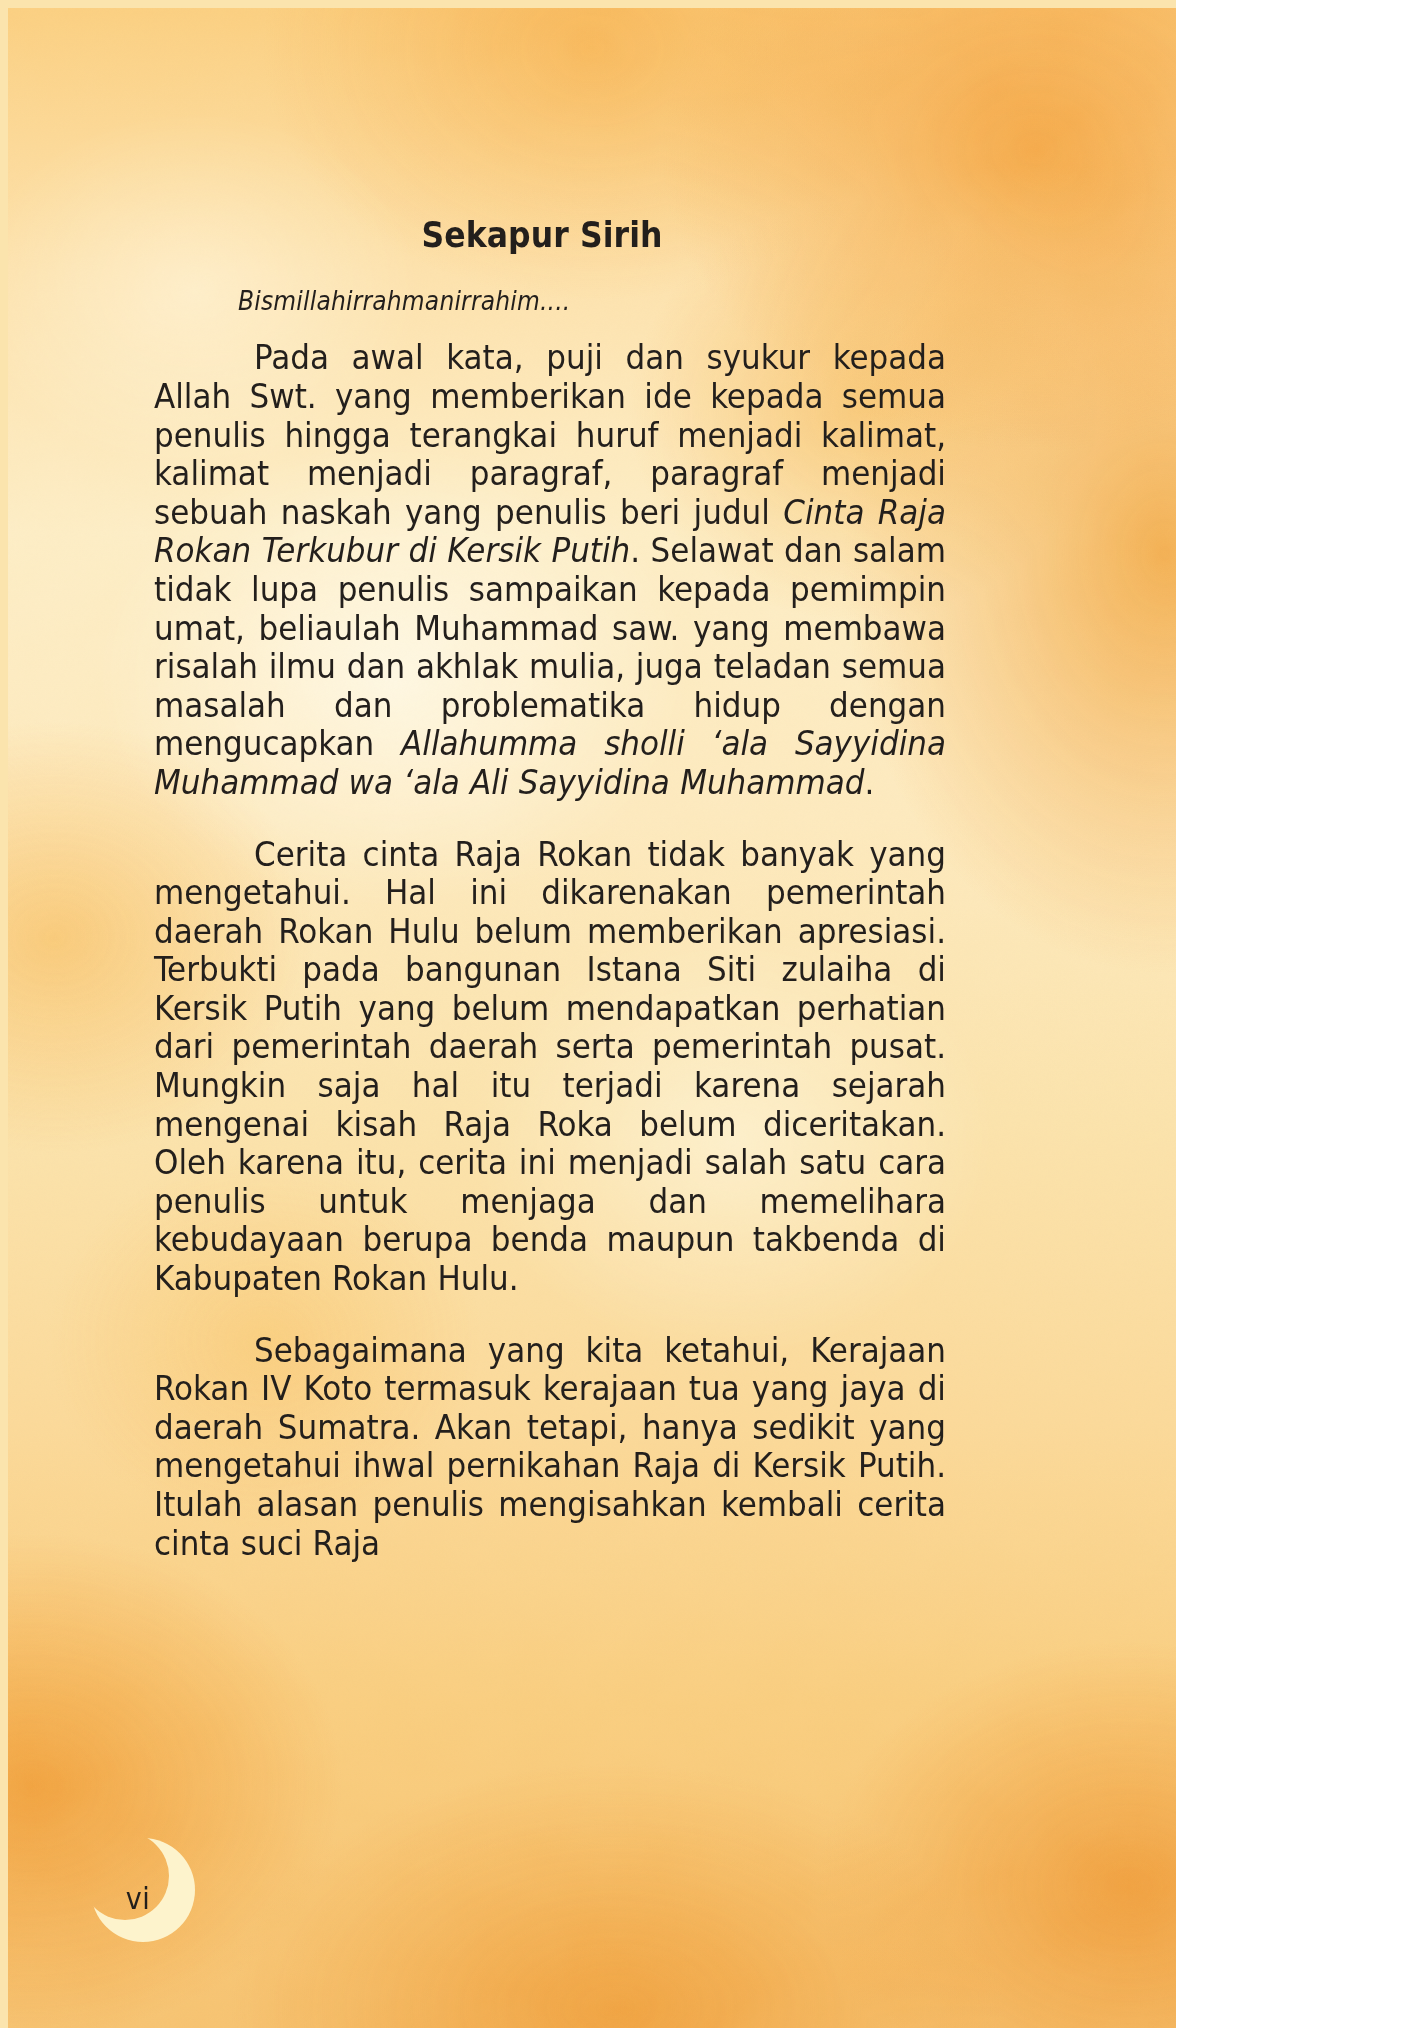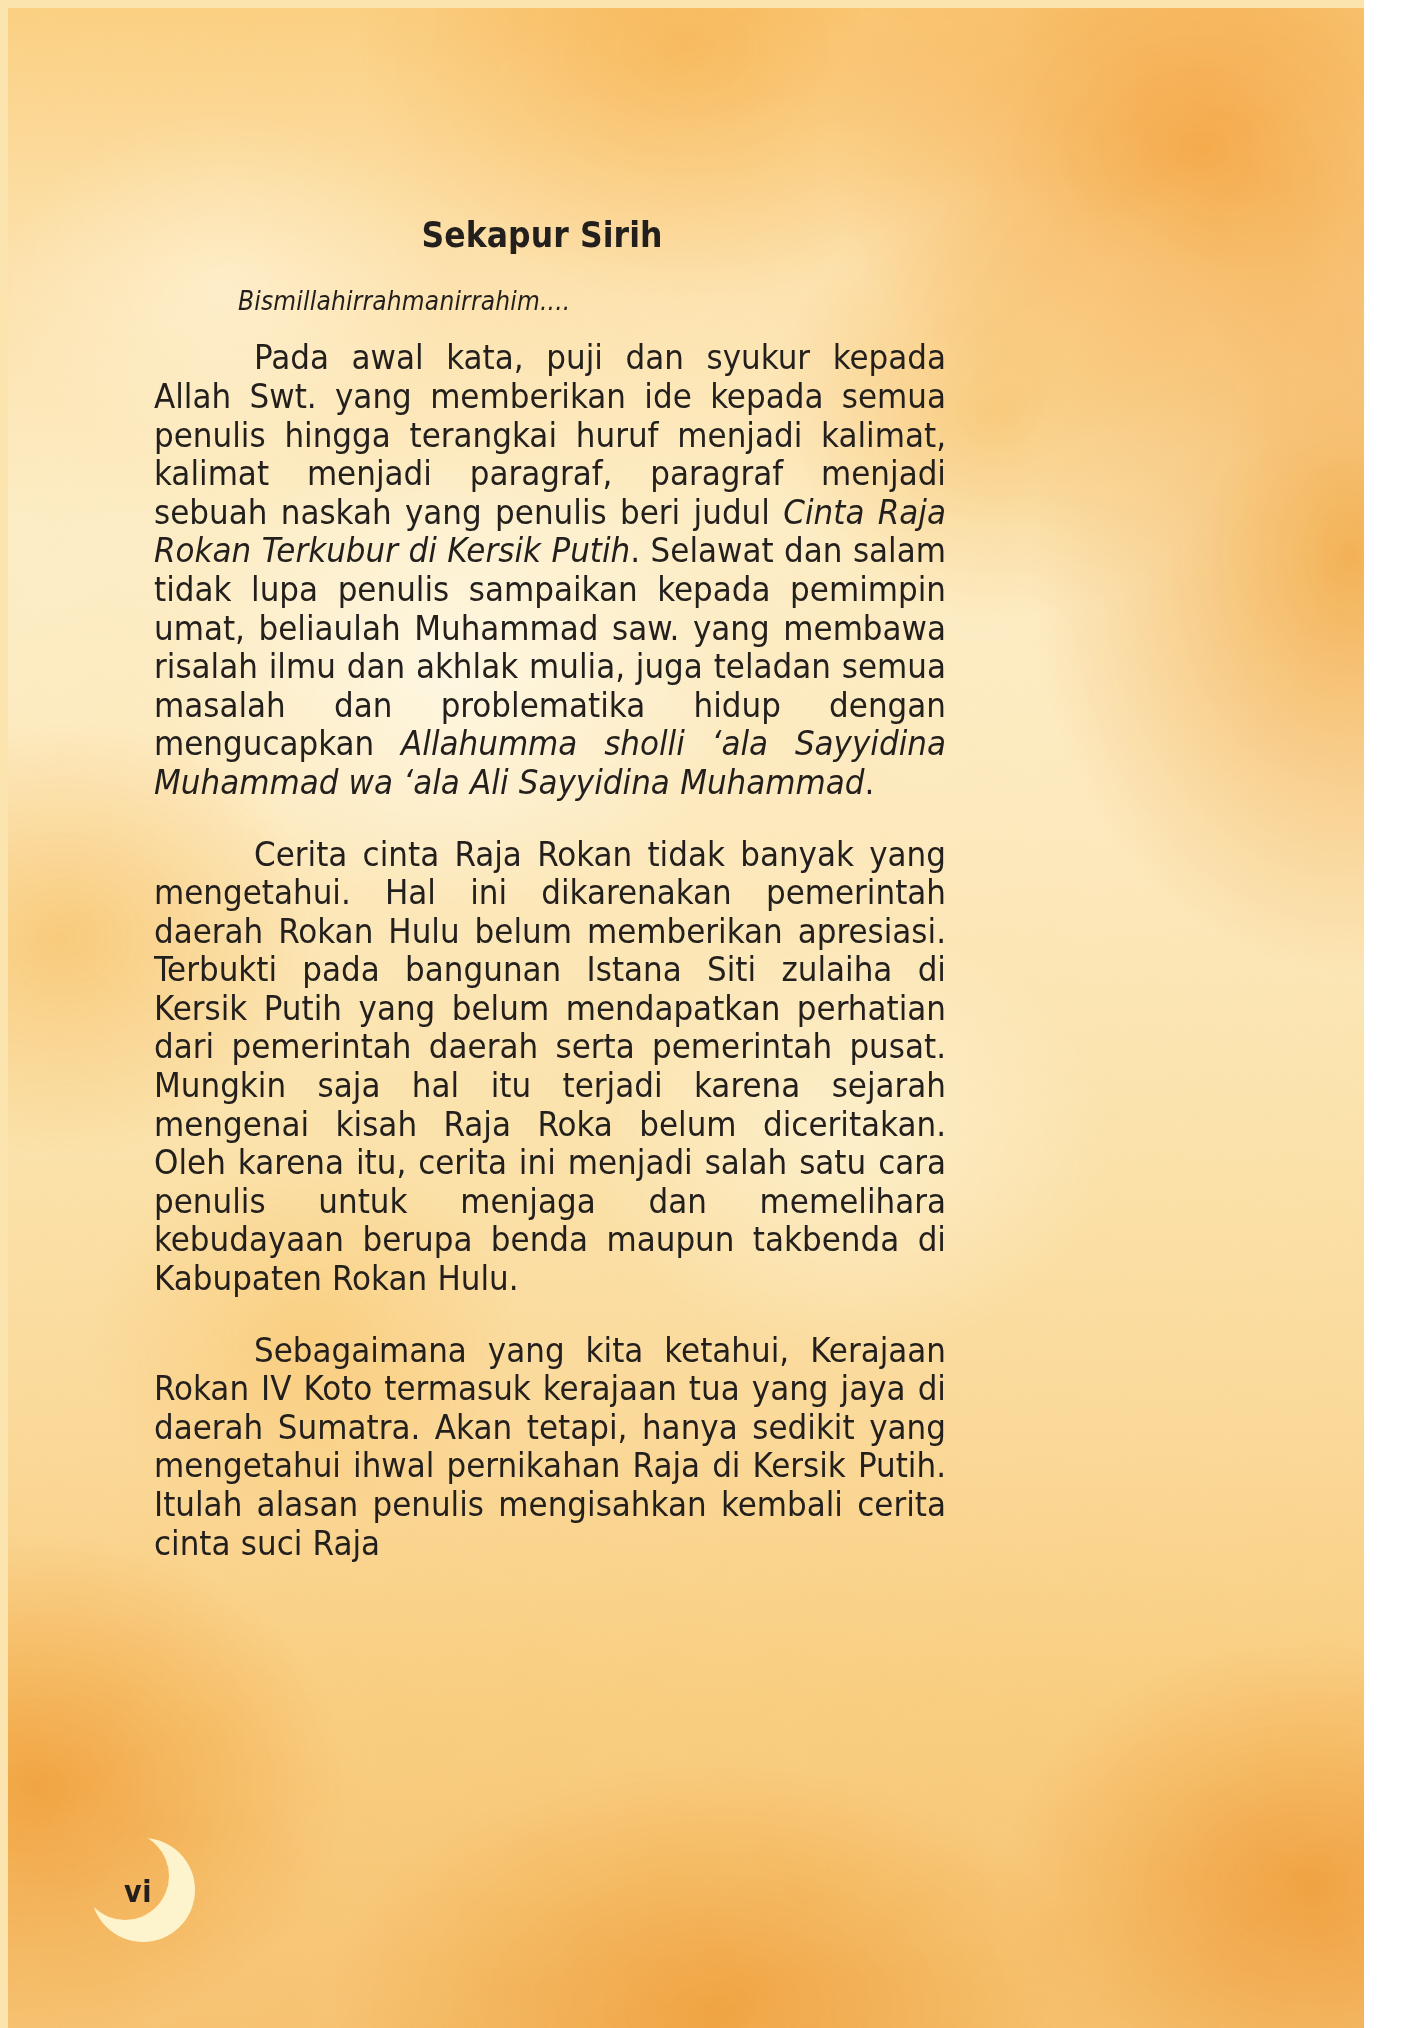--- a/index.html
+++ b/index.html
@@ -3,21 +3,21 @@
 <meta charset="utf-8">
 <style>
   html, body {
     margin: 0;
     padding: 0;
     background: #ffffff;
   }
 
   .page {
     position: relative;
-    width: 1364px;
+    width: 1176px;
     height: 2028px;
     overflow: hidden;
     background: #fbe4ad;
     font-family: "DejaVu Sans Condensed", "Liberation Sans Narrow", "Liberation Sans", sans-serif;
     box-sizing: border-box;
     padding: 8px 0 0 8px;
   }
 
   
   .bg {
@@ -126,29 +126,29 @@
     width: 116px;
     height: 116px;
   }
   .folio .moon {
     position: absolute;
     inset: 0;
   }
   .folio .num {
     position: absolute;
     left: 0;
-    top: 1px;
+    top: 8px;
     width: 116px;
     height: 116px;
     display: flex;
     align-items: center;
     justify-content: center;
     padding-right: 10px;
     box-sizing: border-box;
-    font-weight: 700;
+    font-weight: 400;
     font-size: 30px;
     color: #231f1c;
     letter-spacing: .5px;
   }
 </style>
 </head>
 <body>
 
 <div class="page">
 

